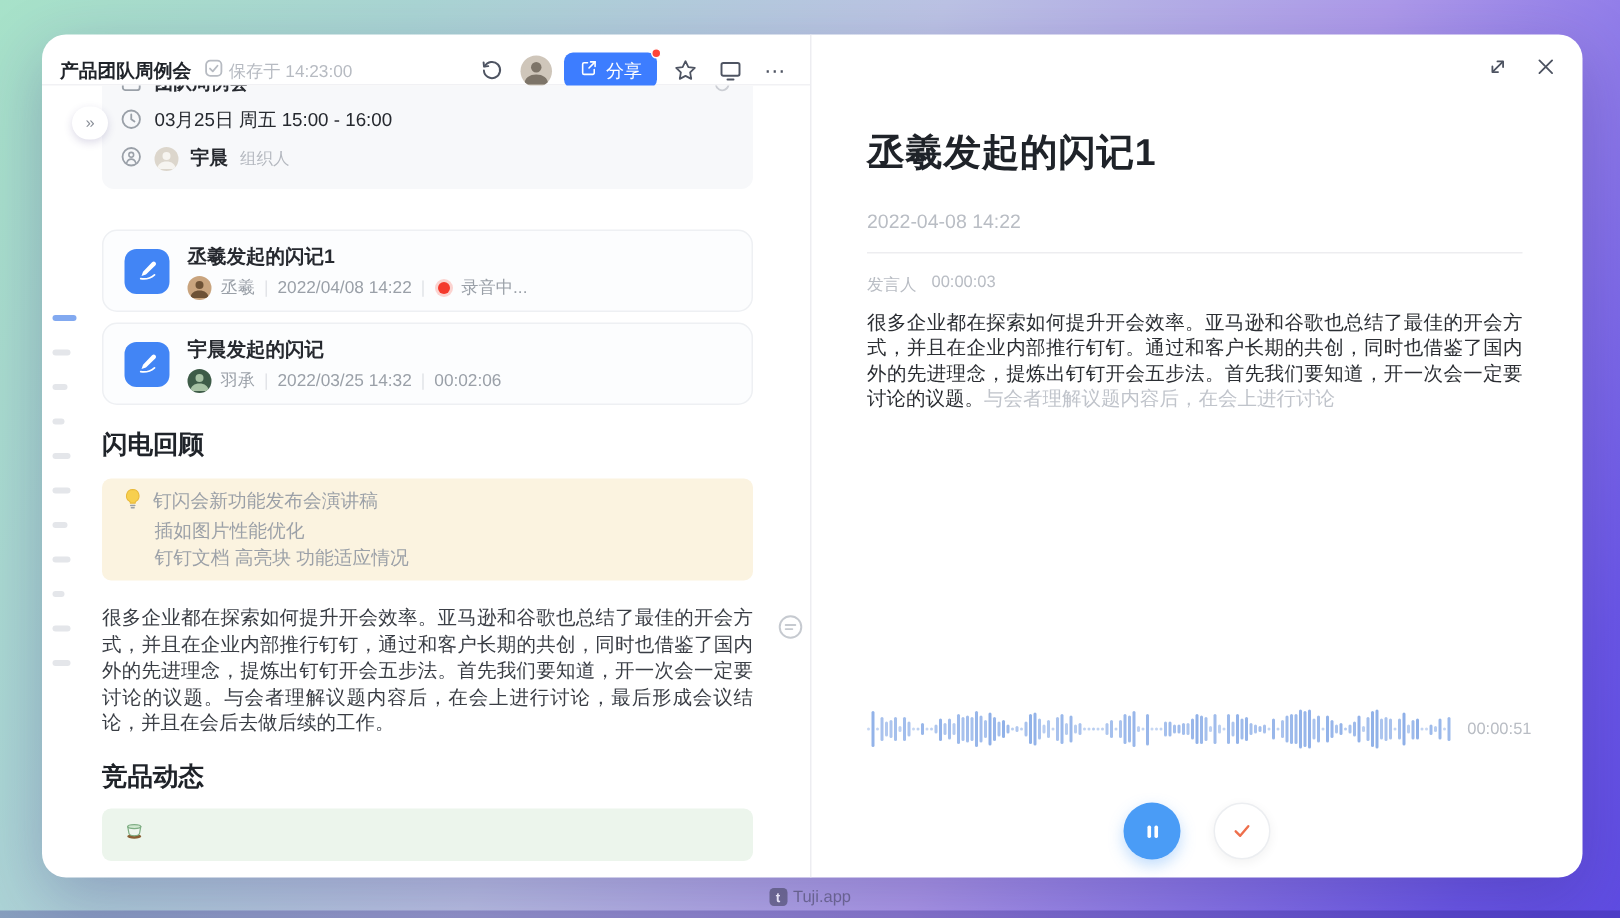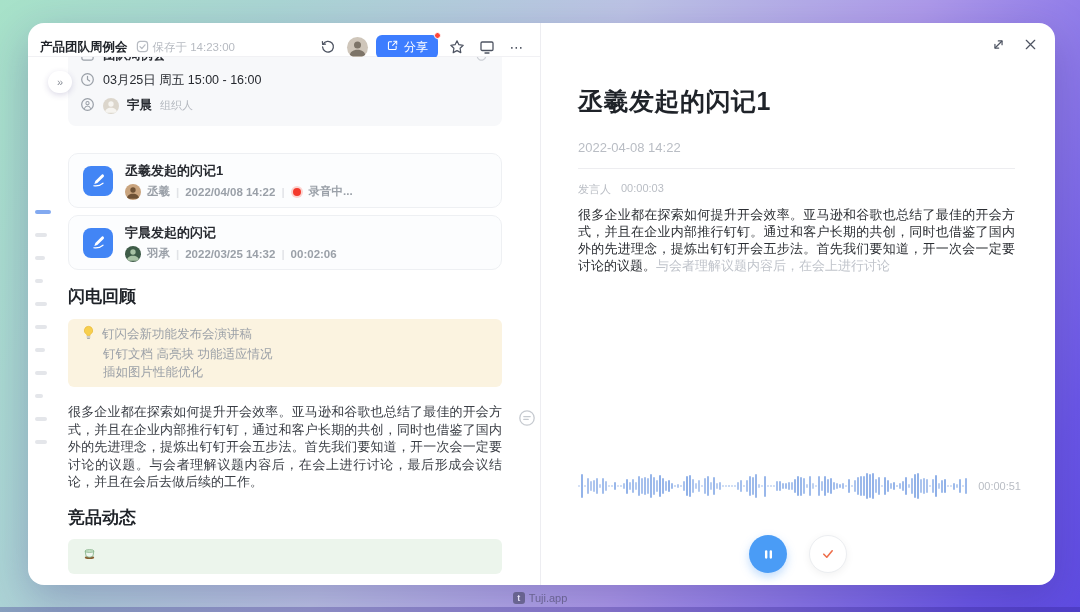--- a/index.html
+++ b/index.html
@@ -65,21 +65,21 @@
   .av-gray { background:#dcd6cc; } .av-tan { background:#c9a47e; } .av-green { background:#3e5c48; }
   .m-name { font-weight:bold; }
 
   .flash-card { margin-top:27px; border:1px solid #eef0f3; background:#fcfdfe; border-radius:10px;
     height:55px; display:flex; align-items:center; gap:12px; padding:0 14px; cursor:pointer; }
   .flash-card + .flash-card { margin-top:7px; }
   .fc-ico { width:30px; height:30px; border-radius:8px; background:#4285f5; display:flex;
     align-items:center; justify-content:center; flex:0 0 auto; }
   .fc-body { display:flex; flex-direction:column; gap:4px; }
   .fc-title { font-size:13px; font-weight:bold; color:#26292f; }
-  .fc-meta { display:flex; align-items:center; gap:6px; font-size:11.5px; color:#9aa0a8;font-weight:bold; }
+  .fc-meta { display:flex; align-items:center; gap:6px; font-size:11.5px; color:#9aa0a8; }
   .fc-sep { color:#e1e3e7; }
   .rec-dot { width:8px; height:8px; border-radius:50%; background:#f4392c;
     box-shadow:0 0 0 2px #fbd3d0; margin:0 2px; }
 
   .h2 { margin-top:15px; font-size:17px; font-weight:bold; color:#1f2329; }
 
   .hl { border-radius:6px; padding:6px 14px; margin-top:11px; font-size:12.5px;
     color:#9ca1a8; line-height:18px; }
   .hl-yellow { background:#fbf3e0; }
   .hl-green { background:#ecf5ec; margin-top:10px; display:flex; align-items:center; gap:7px;
@@ -292,22 +292,22 @@
         <div class="hl hl-yellow">
           <div class="hl-row1">
             <span>
               <svg width="13" height="15" viewBox="0 0 14 17" fill="none">
                   <path d="M7 1.5a4.8 4.8 0 0 1 2.6 8.8c-.5.4-.8.9-.8 1.5H5.2c0-.6-.3-1.1-.8-1.5A4.8 4.8 0 0 1 7 1.5z" fill="#f7cf4e" stroke="#e8b93a" stroke-width=".8"></path>
                   <path d="M5.4 13.6h3.2M5.9 15.3h2.2" stroke="#9aa0a8" stroke-width="1" stroke-linecap="round"></path>
                 </svg>
             </span>
             <span>钉闪会新功能发布会演讲稿</span>
           </div>
+          <div class="hl-indent">插如图片性能优化</div>
           <div class="hl-indent">钉钉文档 高亮块 功能适应情况</div>
-          <div class="hl-indent">插如图片性能优化</div>
         </div>
 
         <p class="para">很多企业都在探索如何提升开会效率。亚马逊和谷歌也总结了最佳的开会方式，并且在企业内部推行钉钉，通过和客户长期的共创，同时也借鉴了国内外的先进理念，提炼出钉钉开会五步法。首先我们要知道，开一次会一定要讨论的议题。与会者理解议题内容后，在会上进行讨论，最后形成会议结论，并且在会后去做后续的工作。</p>
 
         <div class="h2">竞品动态</div>
 
         <div class="hl hl-green">
           <span>
             <svg width="15" height="13" viewBox="0 0 18 15" fill="none">
                 <ellipse cx="9" cy="12.4" rx="5.6" ry="1.8" fill="#8a5f33"></ellipse>

